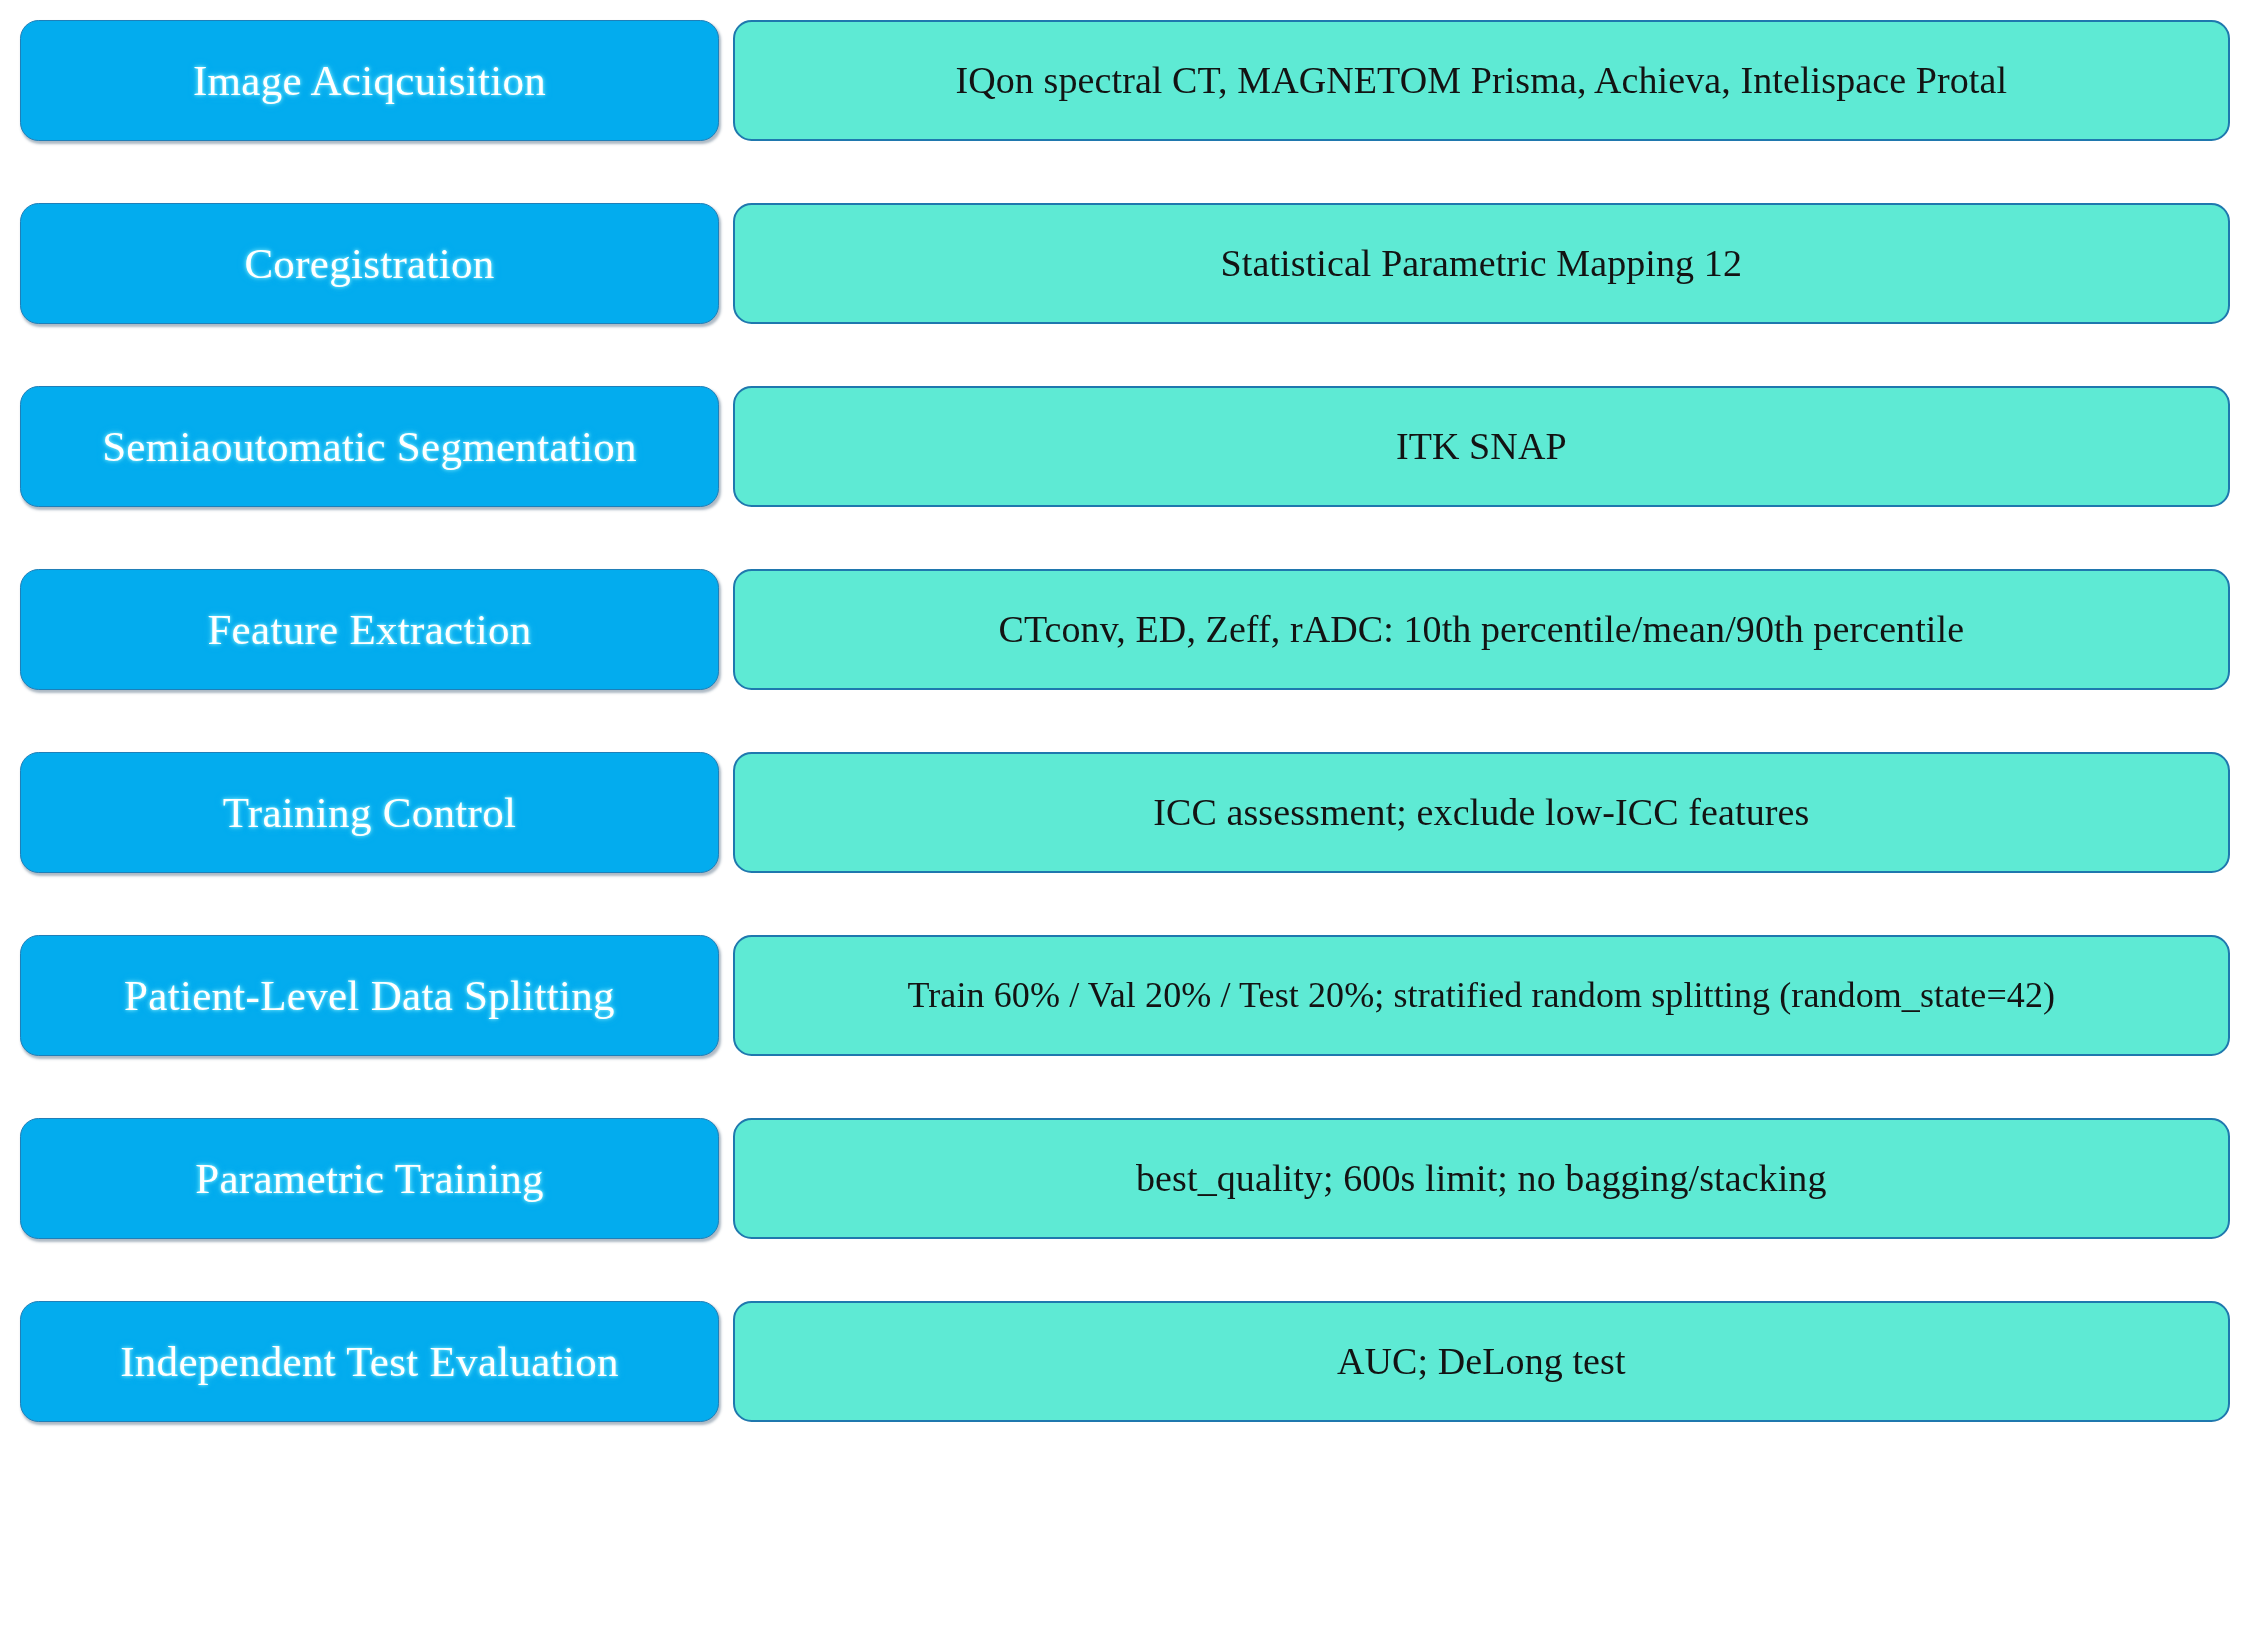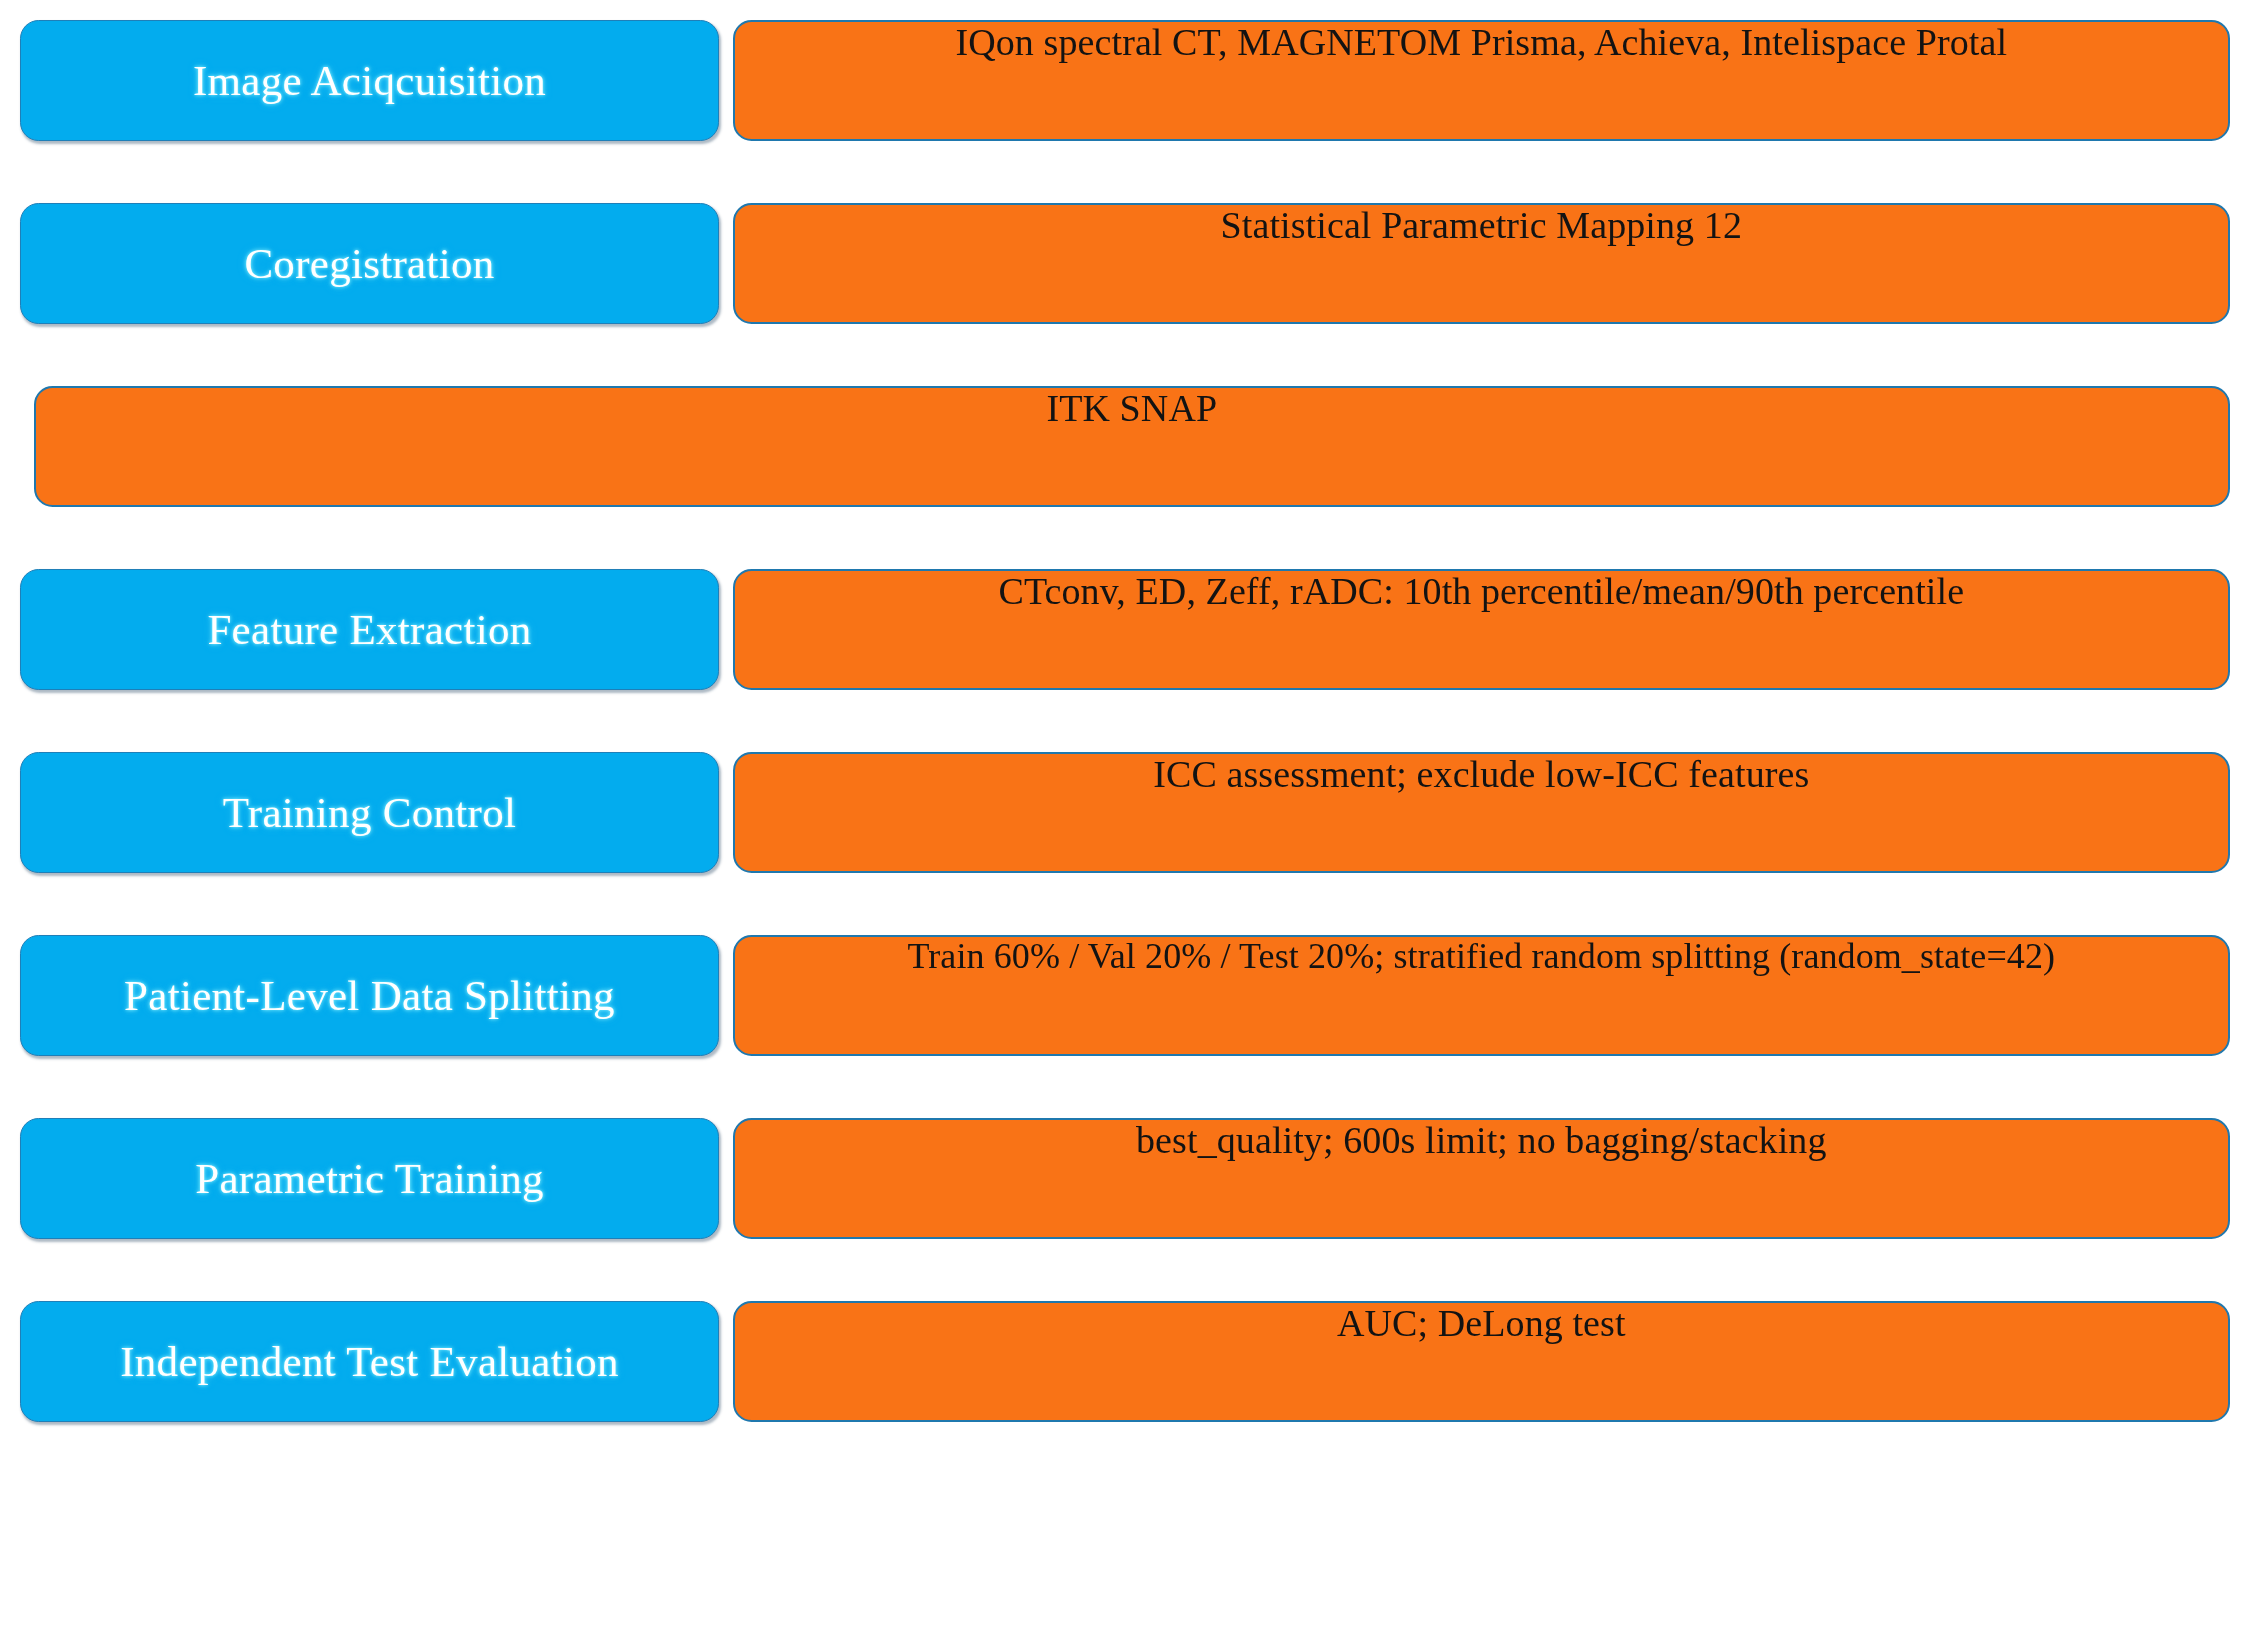--- a/index.html
+++ b/index.html
@@ -70,25 +70,25 @@
   }
 
   
   .col-gap {
     flex: 0 0 13.6px;
   }
 
   
   .detail-box {
     flex: 1 1 auto;
-    background: #f97316;
+    background: #5eead4;
     border-radius: 18.6px;
     border: 2.5px solid #1F78AE;
     display: flex;
-    align-items: flex-start;
+    align-items: center;
     justify-content: center;
     box-sizing: border-box;
     padding: 0 16px;
     position: relative;
   }
 
   .detail-label {
     color: #131313;
     font-size: 38px;
     line-height: 1.08;
@@ -121,20 +121,23 @@
     <div class="stage-box">
       <span class="stage-label">Coregistration</span>
     </div>
     <div class="col-gap"></div>
     <div class="detail-box">
       <span class="detail-label">Statistical Parametric Mapping 12</span>
     </div>
   </div>
 
   <div class="flow-row">
+    <div class="stage-box">
+      <span class="stage-label">Semiaoutomatic Segmentation</span>
+    </div>
     <div class="col-gap"></div>
     <div class="detail-box">
       <span class="detail-label">ITK SNAP</span>
     </div>
   </div>
 
   <div class="flow-row">
     <div class="stage-box">
       <span class="stage-label">Feature Extraction</span>
     </div>

